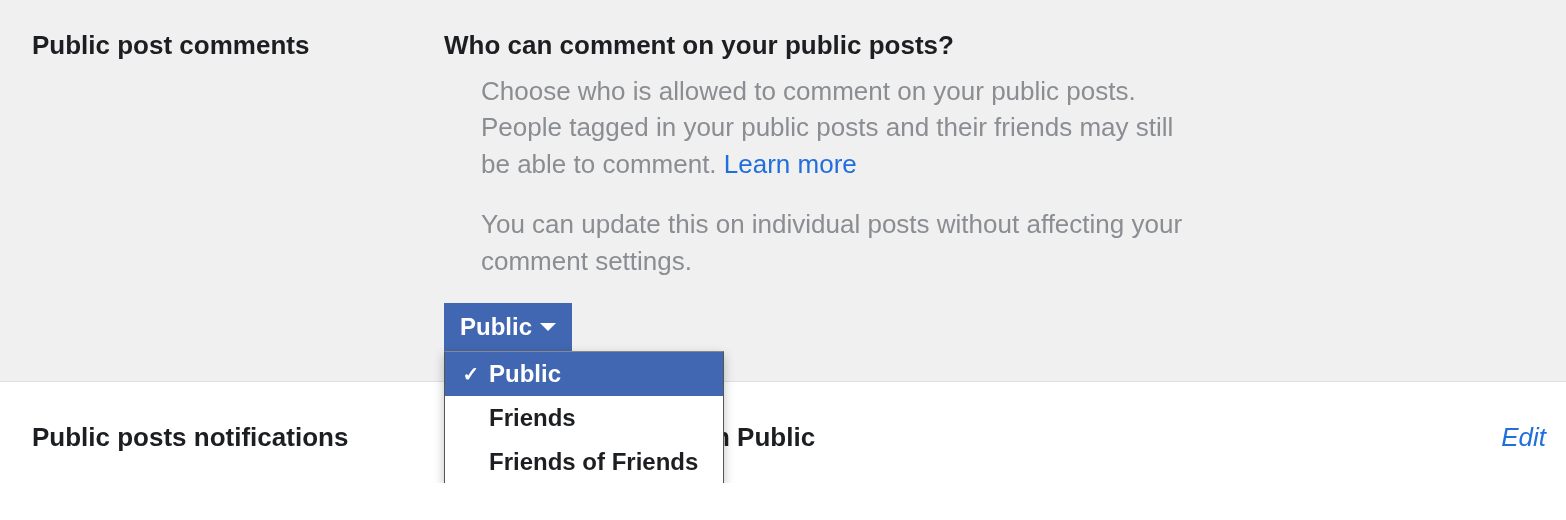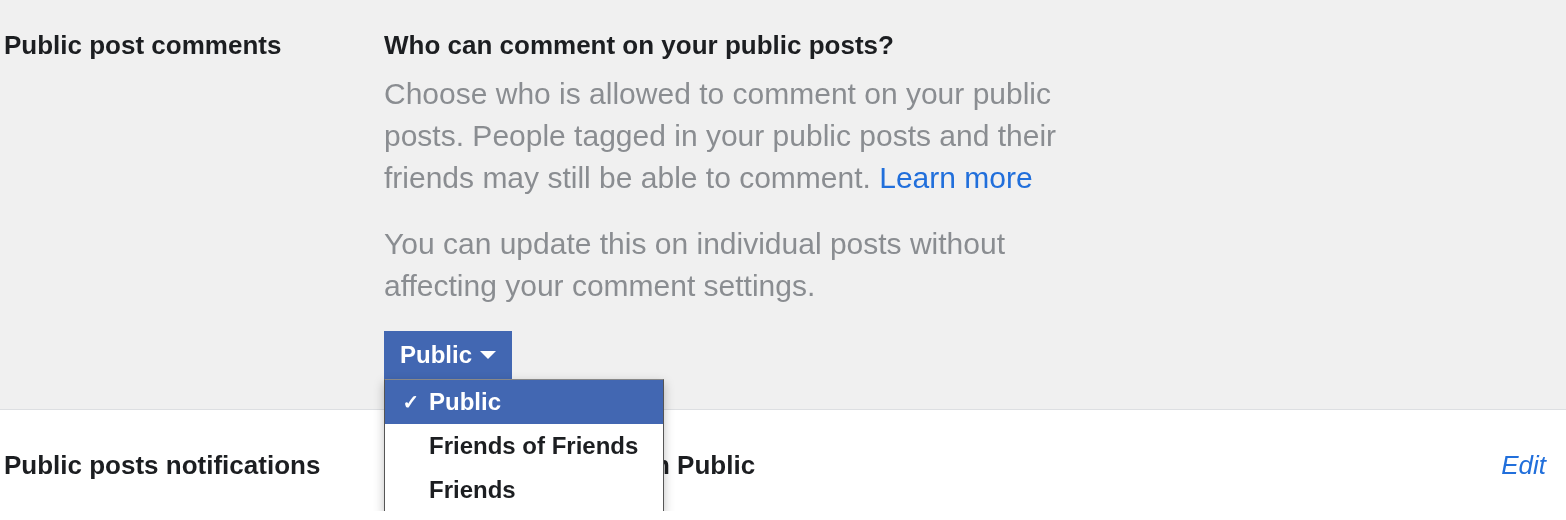--- a/index.html
+++ b/index.html
@@ -7,21 +7,22 @@
       padding: 0;
       box-sizing: border-box;
     }
     body {
       font-family: Helvetica, Arial, sans-serif;
       background: #fff;
       width: 1566px;
     }
     .section {
       display: flex;
-      padding: 30px 20px 30px 4px;
+      padding: 30px 20px 30px 32px;
+      gap: 32px;
     }
     .section-top {
       background: #f0f0f0;
       border-bottom: 1px solid #dddfe2;
       position: relative;
     }
     .section-bottom {
       background: #fff;
       padding-top: 40px;
       padding-bottom: 30px;
@@ -37,25 +38,26 @@
       flex: 1;
       position: relative;
     }
     .heading {
       font-size: 26px;
       font-weight: bold;
       color: #1c1e21;
       margin-bottom: 12px;
     }
     .description {
-      font-size: 30px;
+      font-size: 26px;
       color: #8a8d91;
       line-height: 1.4;
       margin-bottom: 24px;
       max-width: 720px;
+      margin-left: 37px;
     }
     .link {
       color: #216fdb;
       cursor: pointer;
     }
     .dropdown-wrap {
       position: relative;
       display: inline-block;
     }
     .dropdown-button {
@@ -143,25 +145,25 @@
         <span>Public</span>
         <span class="caret-down-icon"></span>
       </button>
       <div class="dropdown-menu">
         <div class="dropdown-item selected">
           <span class="check-icon">✓</span>
           <span>Public</span>
         </div>
         <div class="dropdown-item">
           <span class="check-icon hidden">✓</span>
-          <span>Friends of Friends</span>
+          <span>Friends</span>
         </div>
         <div class="dropdown-item">
           <span class="check-icon hidden">✓</span>
-          <span>Friends</span>
+          <span>Friends of Friends</span>
         </div>
       </div>
     </div>
   </div>
 </div>
 
 <div class="section section-bottom">
   <div class="row-label">Public posts notifications</div>
   <div class="row-content">
     <span class="row-value" style="padding-left:270px;">

